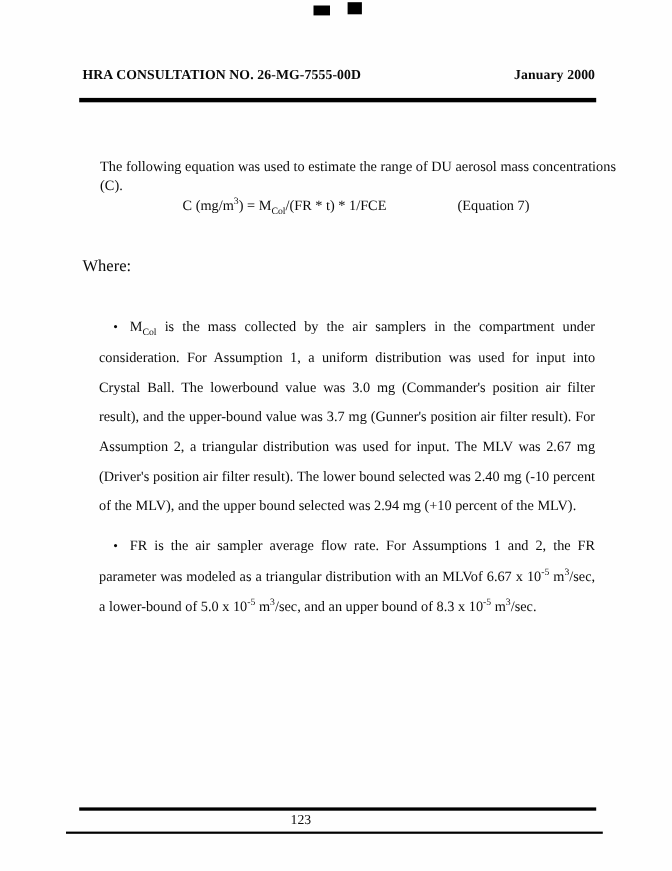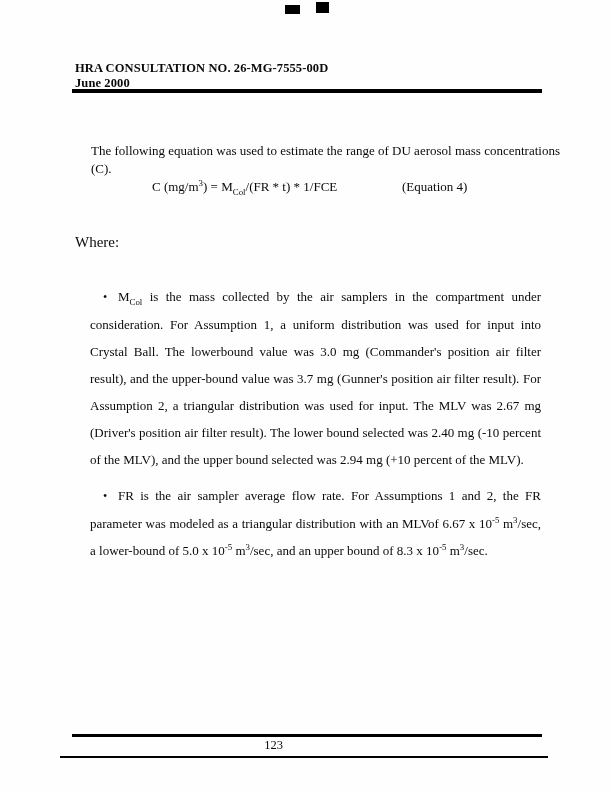--- a/index.html
+++ b/index.html
@@ -28,21 +28,20 @@
     position: absolute;
     top: 61px;
     left: 75px;
     width: 466px;
     display: flex;
     justify-content: space-between;
     align-items: baseline;
     font-weight: bold;
     font-size: 12.5px;
     letter-spacing: 0.1px;
-    flex-direction: column;
   }
   .header-rule {
     position: absolute;
     top: 89px;
     left: 72px;
     width: 470px;
     height: 4px;
     background: #000;
   }
   .intro {
@@ -50,21 +49,21 @@
     top: 126px;
     left: 75px;
     width: 472px;
     margin: 16px;
     font-size: 13px;
     line-height: 18px;
   }
   .equation-row {
     position: absolute;
     top: 179px;
-    left: 67px;
+    left: 81px;
     width: 466px;
     font-size: 13px;
   }
   .equation {
     margin-left: 85px;
   }
   .equation-label {
     position: absolute;
     left: 335px;
     top: 0;
@@ -130,30 +129,30 @@
 </head>
 <body>
 
 <div class="page">
 
   <div class="artifact" style="top:5px; left:285px; width:15px; height:9px;"></div>
   <div class="artifact" style="top:2px; left:316px; width:13px; height:11px;"></div>
 
   <div class="header">
     <span>HRA CONSULTATION NO. 26-MG-7555-00D</span>
-    <span>June 2000</span>
+    <span>January 2000</span>
   </div>
 
   <div class="header-rule"></div>
 
   <p class="intro">The following equation was used to estimate the range of DU aerosol mass concentrations (C).</p>
 
   <div class="equation-row">
     <span class="equation"><span>C (mg/m</span><sup>3</sup><span>) = M</span><sub>Col</sub><span>/(FR * t) * 1/FCE</span></span>
-    <span class="equation-label">(Equation 4)</span>
+    <span class="equation-label">(Equation 7)</span>
   </div>
 
   <p class="where">Where:</p>
 
   <ul class="bullets">
     <li class="bullet-item"><span class="bullet-glyph">•</span><span><span>M</span><sub>Col</sub><span> is the mass collected by the air samplers in the compartment under consideration. For Assumption 1, a uniform distribution was used for input into Crystal Ball. The lowerbound value was 3.0 mg (Commander's position air filter result), and the upper-bound value was 3.7 mg (Gunner's position air filter result). For Assumption 2, a triangular distribution was used for input. The MLV was 2.67 mg (Driver's position air filter result). The lower bound selected was 2.40 mg (-10 percent of the MLV), and the upper bound selected was 2.94 mg (+10 percent of the MLV).</span></span></li>
     <li class="bullet-item"><span class="bullet-glyph">•</span><span><span>FR is the air sampler average flow rate. For Assumptions 1 and 2, the FR parameter was modeled as a triangular distribution with an MLVof 6.67 x 10</span><sup>-5</sup><span> m</span><sup>3</sup><span>/sec, a lower-bound of 5.0 x 10</span><sup>-5</sup><span> m</span><sup>3</sup><span>/sec, and an upper bound of 8.3 x 10</span><sup>-5</sup><span> m</span><sup>3</sup><span>/sec.</span></span></li>
   </ul>
 
   <div class="footer-rule-top"></div>

